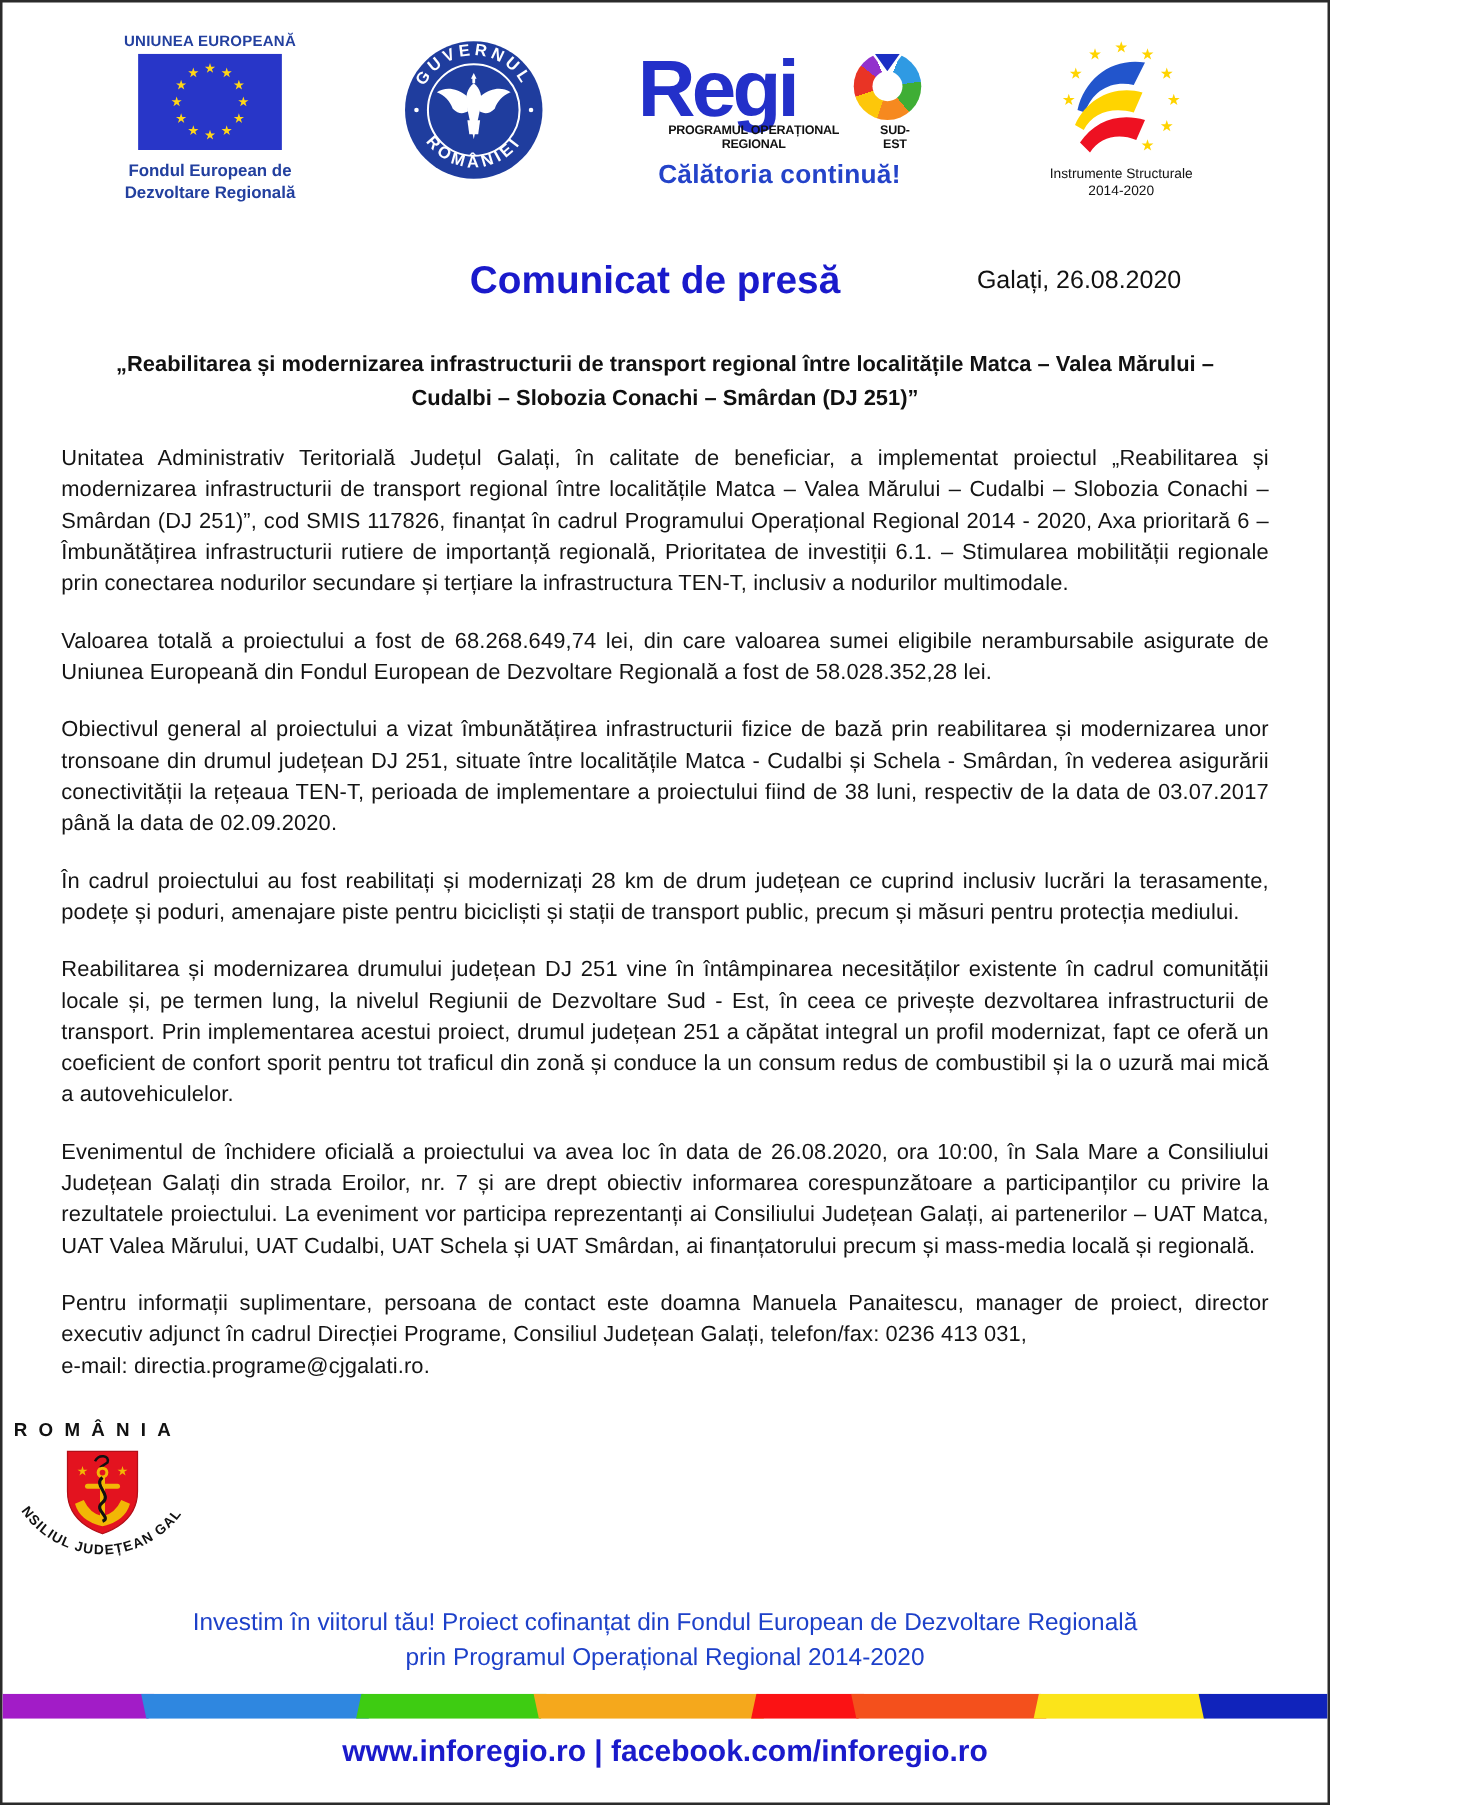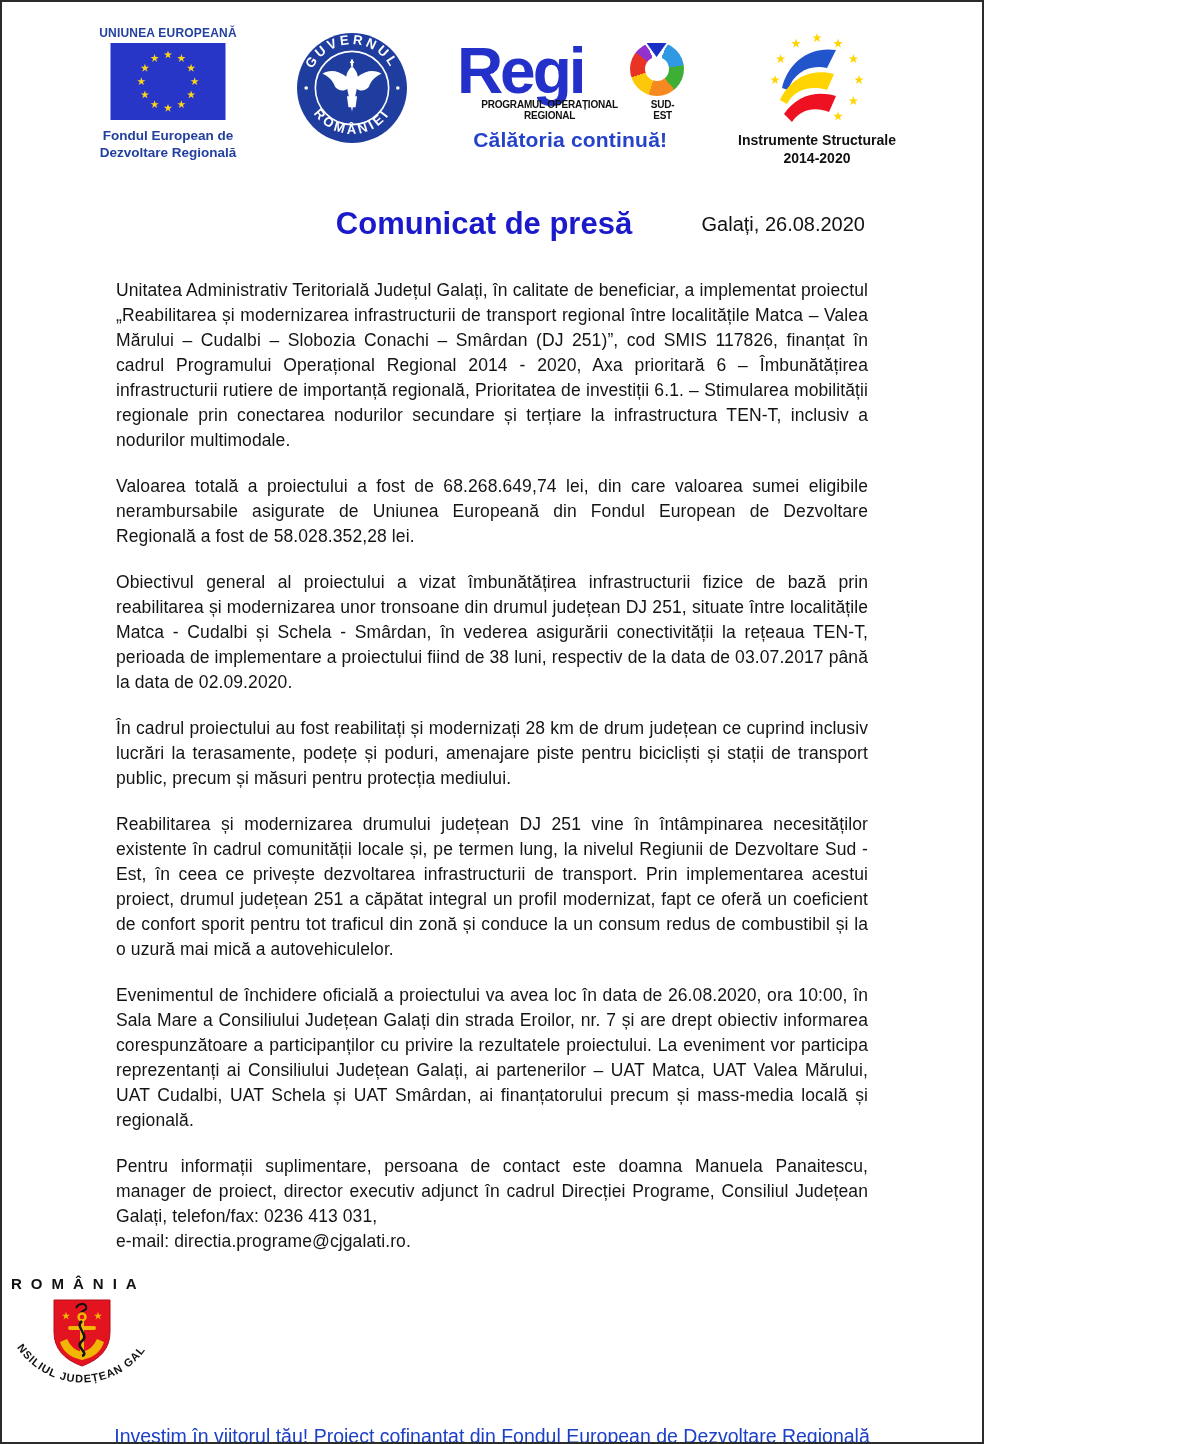--- a/index.html
+++ b/index.html
@@ -1,47 +1,47 @@
 <!DOCTYPE html>
 <html lang="ro"><head>
 <meta charset="utf-8">
 <style>
   html,body{margin:0;padding:0;background:#fff;}
   body{font-family:"Liberation Sans",sans-serif;color:#111;}
-  .page{position:relative;width:984px;height:1444px;box-sizing:border-box;border:2px solid #2b2b2b;background:#fff;overflow:hidden;}
+  .page{position:relative;width:1064px;height:1444px;box-sizing:border-box;border:2px solid #2b2b2b;background:#fff;overflow:hidden;}
 
   
   .logos{display:flex;justify-content:space-between;align-items:flex-start;padding:24px 80px 0 86px;height:150px;}
   .eu-block{width:160px;text-align:center;}
   .eu-title{font-size:12px;font-weight:bold;color:#23409f;letter-spacing:.2px;margin-bottom:3px;}
   .eu-caption{font-size:13.5px;font-weight:bold;color:#23409f;line-height:1.25;margin-top:4px;}
   .gov-block{margin-top:6px;}
   .regio-block{text-align:center;margin-top:16px;}
   .regio-row{display:flex;align-items:flex-end;justify-content:center;gap:44px;}
   .regio-word{font-size:64px;font-weight:bold;color:#2330c9;letter-spacing:-3px;line-height:.8;}
   .regio-o{width:54px;height:54px;border-radius:50%;position:relative;margin:0 0 1px 2px;
      background:conic-gradient(#fff 0 22deg,#2f9ae3 22deg 82deg,#3fae35 82deg 140deg,#f6891f 140deg 198deg,#fdc70a 198deg 252deg,#e93425 252deg 308deg,#9231cc 308deg 338deg,#fff 338deg);}
   .regio-o .hole{position:absolute;inset:15px;background:#fff;border-radius:50%;}
   .regio-o .notch{position:absolute;left:50%;top:-1px;transform:translateX(-50%);width:28px;height:19px;background:#fff;clip-path:polygon(0 0,100% 0,50% 100%);}
   .regio-o .tri{position:absolute;left:50%;top:1px;transform:translateX(-50%);width:20px;height:14px;background:#1b2fc4;clip-path:polygon(0 0,100% 0,50% 100%);}
   .regio-sub{display:flex;justify-content:space-between;width:226px;margin:2px auto 0;font-size:10px;font-weight:bold;color:#111;letter-spacing:-.2px;}
   .regio-tag{font-size:21px;font-weight:bold;color:#2443c9;margin-top:7px;letter-spacing:.2px;}
   .is-block{width:170px;text-align:center;margin-top:4px;}
-  .is-caption{font-size:14px;font-weight:bold;color:#111;line-height:1.25;margin-top:-2px;}
+  .is-caption{font-size:11px;font-weight:normal;color:#111;line-height:1.25;margin-top:-2px;}
 
   
   .title-row{position:relative;margin-top:30px;height:42px;}
   .doc-title{position:absolute;left:0;right:16px;text-align:center;font-size:31px;font-weight:bold;color:#1a1acb;margin:0;}
   .dateline{position:absolute;right:117px;top:7px;font-size:20px;color:#111;}
 
   
   .subject{margin:30px 85px 0;text-align:center;font-size:17.5px;font-weight:bold;line-height:27px;color:#111;}
 
   
-  .content{margin:22px 114px 0;min-height:778px;}
+  .content{margin:22px 47px 0;min-height:778px;}
   .para{font-size:17.5px;line-height:25px;text-align:justify;margin:0 0 21px;letter-spacing:.1px;color:#141414;}
   .contact-tail{display:block;text-align:left;}
 
   
   .cj-block{text-align:left;margin-top:4px;}
   .cj-country{font-size:15px;font-weight:bold;letter-spacing:9px;text-indent:9px;color:#111;}
 
   
   .funding{margin-top:14px;text-align:center;font-size:19.5px;color:#1d40c9;line-height:28px;}
 
@@ -157,20 +157,21 @@
       </div>
     </div>
   </div>
 
   <div class="title-row">
     <h1 class="doc-title">Comunicat de presă</h1>
     <span class="dateline">Galați, 26.08.2020</span>
   </div>
 
   <div class="subject">
+    <div>„Reabilitarea și modernizarea infrastructurii de transport regional între localitățile Matca – Valea Mărului – Cudalbi – Slobozia Conachi – Smârdan (DJ 251)”</div>
   </div>
 
   <div class="content">
     <p class="para">Unitatea Administrativ Teritorială Județul Galați, în calitate de beneficiar, a implementat proiectul „Reabilitarea și modernizarea infrastructurii de transport regional între localitățile Matca – Valea Mărului – Cudalbi – Slobozia Conachi – Smârdan (DJ 251)”, cod SMIS 117826, finanțat în cadrul Programului Operațional Regional 2014 - 2020, Axa prioritară 6 – Îmbunătățirea infrastructurii rutiere de importanță regională, Prioritatea de investiții 6.1. – Stimularea mobilității regionale prin conectarea nodurilor secundare și terțiare la infrastructura TEN-T, inclusiv a nodurilor multimodale.</p>
     <p class="para">Valoarea totală a proiectului a fost de 68.268.649,74 lei, din care valoarea sumei eligibile nerambursabile asigurate de Uniunea Europeană din Fondul European de Dezvoltare Regională a fost de 58.028.352,28 lei.</p>
     <p class="para">Obiectivul general al proiectului a vizat îmbunătățirea infrastructurii fizice de bază prin reabilitarea și modernizarea unor tronsoane din drumul județean DJ 251, situate între localitățile Matca - Cudalbi și Schela - Smârdan, în vederea asigurării conectivității la rețeaua TEN-T, perioada de implementare a proiectului fiind de 38 luni, respectiv de la data de 03.07.2017 până la data de 02.09.2020.</p>
     <p class="para">În cadrul proiectului au fost reabilitați și modernizați 28 km de drum județean ce cuprind inclusiv lucrări la terasamente, podețe și poduri, amenajare piste pentru bicicliști și stații de transport public, precum și măsuri pentru protecția mediului.</p>
     <p class="para">Reabilitarea și modernizarea drumului județean DJ 251 vine în întâmpinarea necesităților existente în cadrul comunității locale și, pe termen lung, la nivelul Regiunii de Dezvoltare Sud - Est, în ceea ce privește dezvoltarea infrastructurii de transport. Prin implementarea acestui proiect, drumul județean 251 a căpătat integral un profil modernizat, fapt ce oferă un coeficient de confort sporit pentru tot traficul din zonă și conduce la un consum redus de combustibil și la o uzură mai mică a autovehiculelor.</p>
     <p class="para">Evenimentul de închidere oficială a proiectului va avea loc în data de 26.08.2020, ora 10:00, în Sala Mare a Consiliului Județean Galați din strada Eroilor, nr. 7 și are drept obiectiv informarea corespunzătoare a participanților cu privire la rezultatele proiectului. La eveniment vor participa reprezentanți ai Consiliului Județean Galați, ai partenerilor – UAT Matca, UAT Valea Mărului, UAT Cudalbi, UAT Schela și UAT Smârdan, ai finanțatorului precum și mass-media locală și regională.</p>
     <p class="para">

